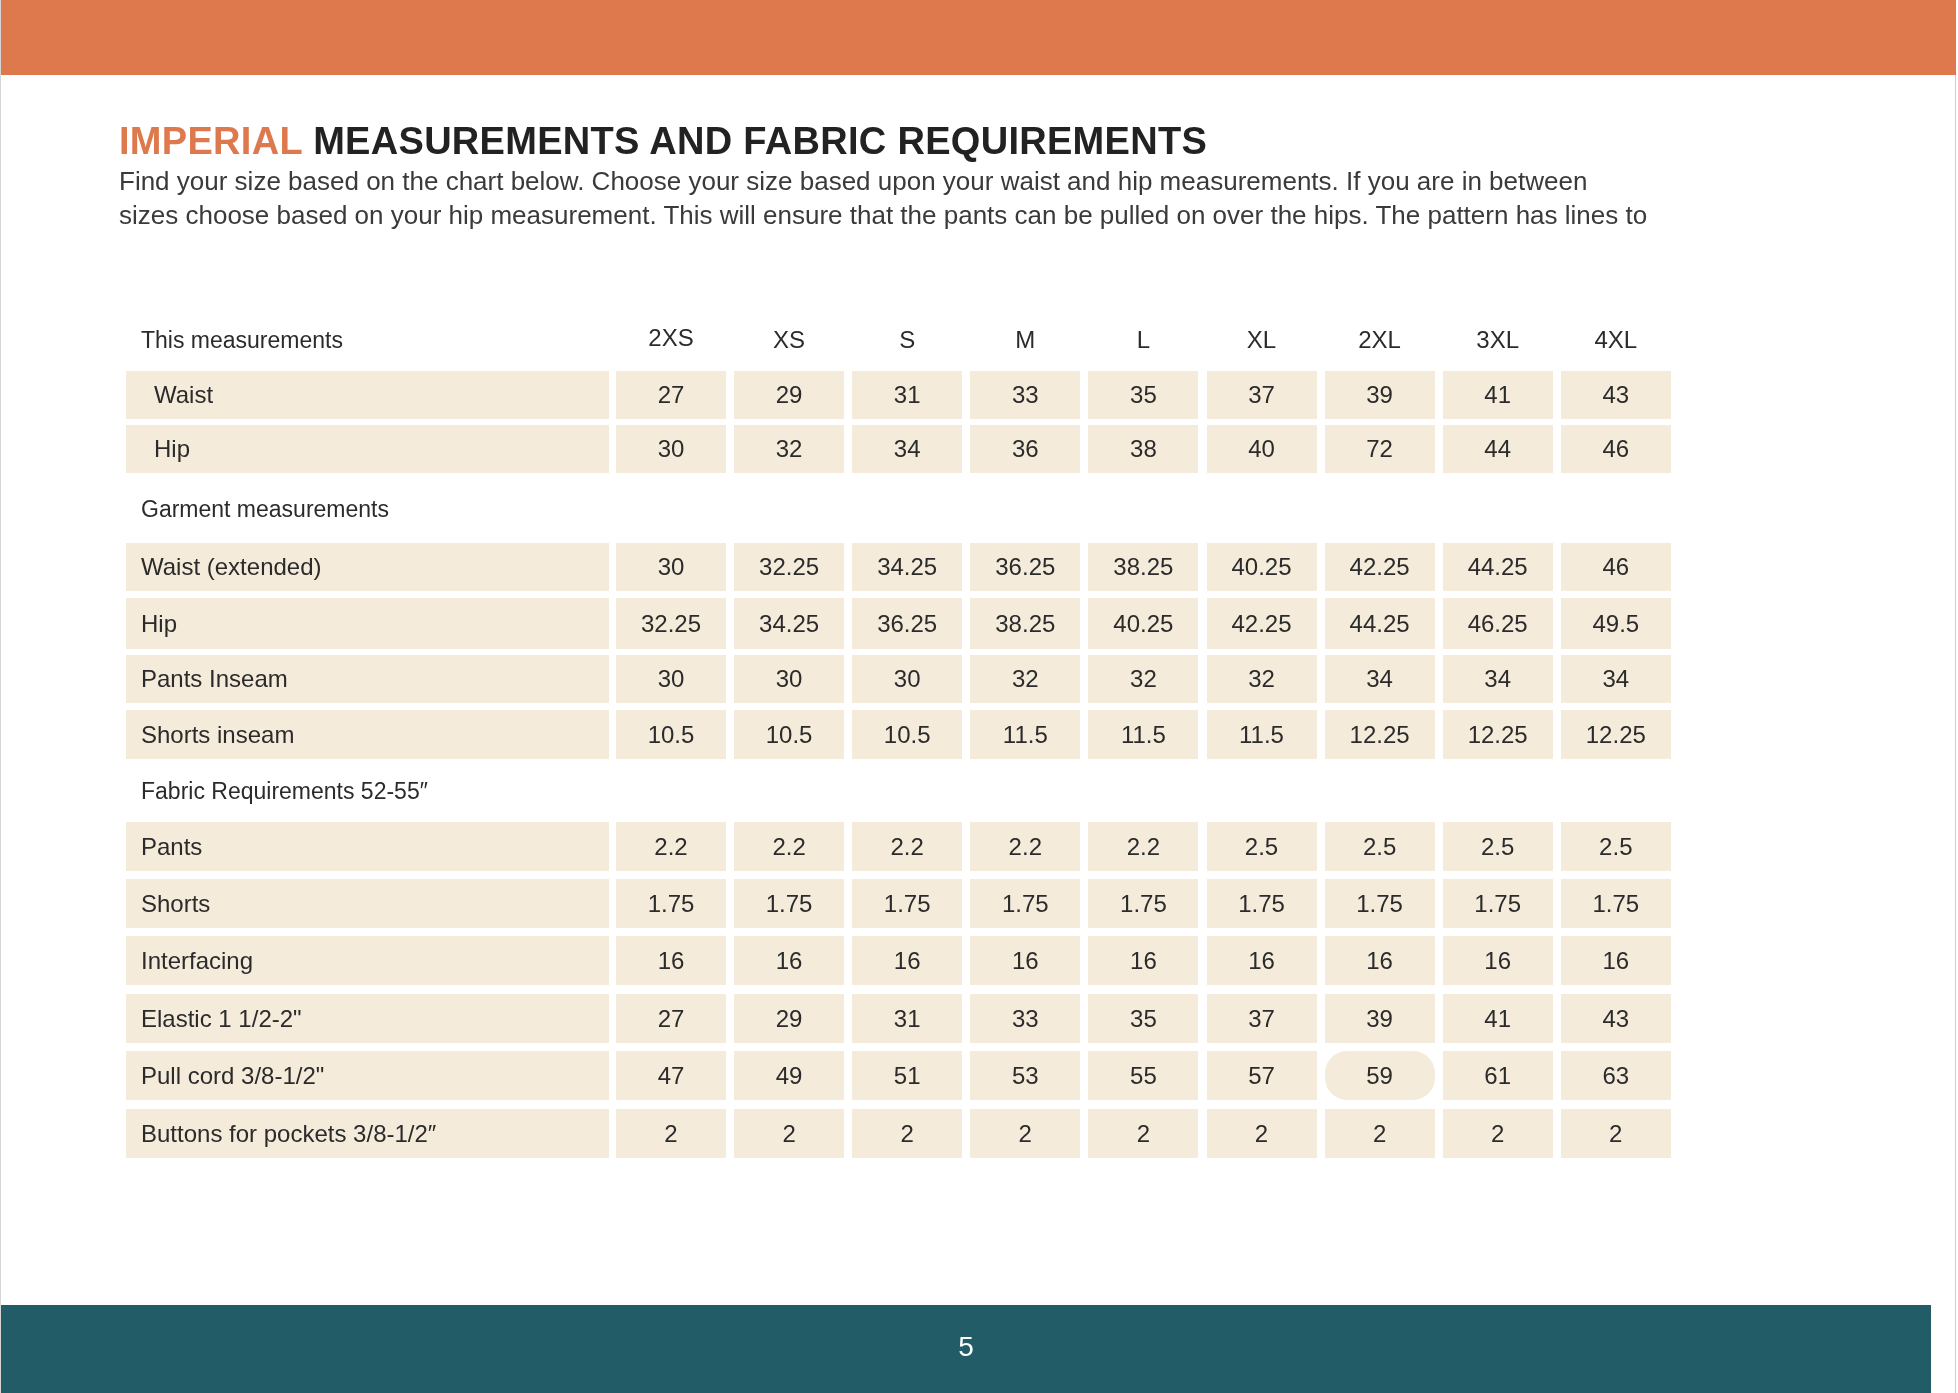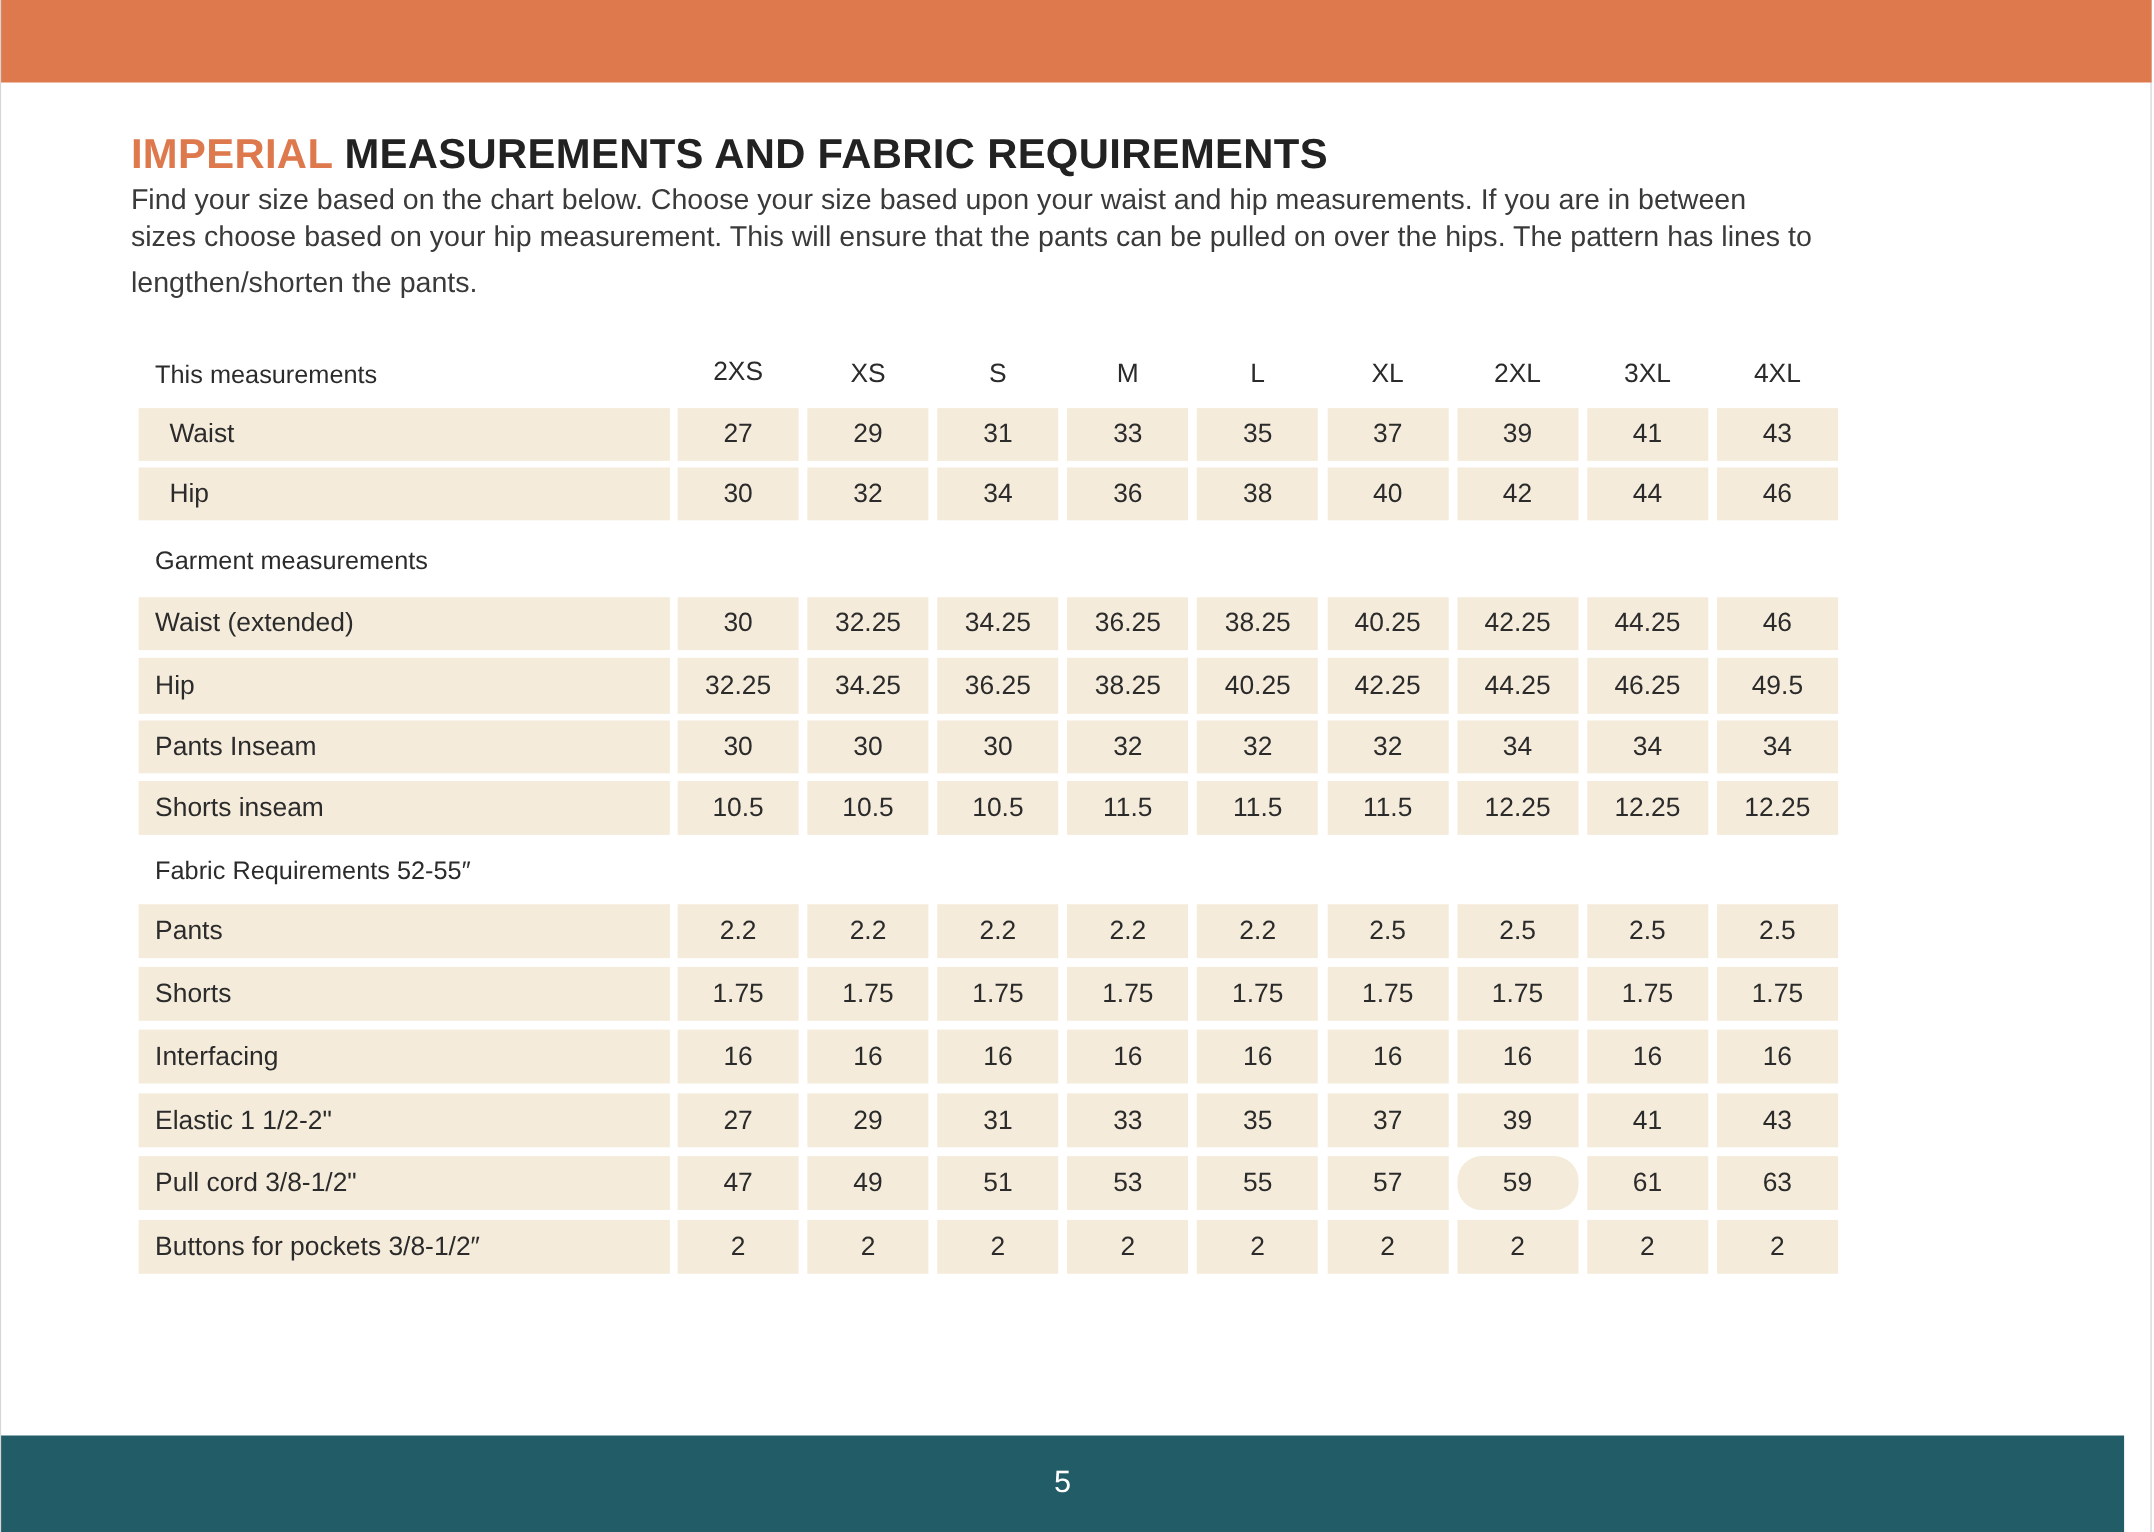--- a/index.html
+++ b/index.html
@@ -49,21 +49,20 @@
 
 <div class="page-border-left"></div>
 <div class="page-border-right"></div>
 <div class="top-bar"></div>
 
 <h1 class="title"><span class="accent">IMPERIAL</span><span> MEASUREMENTS AND FABRIC REQUIREMENTS</span></h1>
 
 <p class="intro">
   <span>Find your size based on the chart below. Choose your size based upon your waist and hip measurements. If you are in between</span>
   <span>sizes choose based on your hip measurement. This will ensure that the pants can be pulled on over the hips. The pattern has lines to</span>
-  <span class="l3">lengthen/shorten the pants.</span>
 </p>
 
 <div class="grid" id="size-table">
     <div class="cell section" style="left: 126px; top: 318px; width: 483px; height: 44px;">This measurements</div>
     <div class="cell head" style="left: 616px; top: 316px; width: 110px; height: 44px;">2XS</div>
     <div class="cell head" style="left: 734.1px; top: 318px; width: 110px; height: 44px;">XS</div>
     <div class="cell head" style="left: 852.2px; top: 318px; width: 110px; height: 44px;">S</div>
     <div class="cell head" style="left: 970.3px; top: 318px; width: 110px; height: 44px;">M</div>
     <div class="cell head" style="left: 1088.4px; top: 318px; width: 110px; height: 44px;">L</div>
     <div class="cell head" style="left: 1206.5px; top: 318px; width: 110px; height: 44px;">XL</div>
@@ -80,21 +79,21 @@
     <div class="cell filled" style="left: 1324.6px; top: 371px; width: 110px; height: 48px;">39</div>
     <div class="cell filled" style="left: 1442.7px; top: 371px; width: 110px; height: 48px;">41</div>
     <div class="cell filled" style="left: 1560.8px; top: 371px; width: 110px; height: 48px;">43</div>
     <div class="cell filled label indent" style="left: 126px; top: 425px; width: 483px; height: 48px;">Hip</div>
     <div class="cell filled" style="left: 616px; top: 425px; width: 110px; height: 48px;">30</div>
     <div class="cell filled" style="left: 734.1px; top: 425px; width: 110px; height: 48px;">32</div>
     <div class="cell filled" style="left: 852.2px; top: 425px; width: 110px; height: 48px;">34</div>
     <div class="cell filled" style="left: 970.3px; top: 425px; width: 110px; height: 48px;">36</div>
     <div class="cell filled" style="left: 1088.4px; top: 425px; width: 110px; height: 48px;">38</div>
     <div class="cell filled" style="left: 1206.5px; top: 425px; width: 110px; height: 48px; text-align: right;">40</div>
-    <div class="cell filled" style="left: 1324.6px; top: 425px; width: 110px; height: 48px;">42</div>
+    <div class="cell filled" style="left: 1324.6px; top: 425px; width: 110px; height: 48px;">72</div>
     <div class="cell filled" style="left: 1442.7px; top: 425px; width: 110px; height: 48px;">44</div>
     <div class="cell filled" style="left: 1560.8px; top: 425px; width: 110px; height: 48px;">46</div>
     <div class="cell section" style="left: 126px; top: 485px; width: 483px; height: 48px; text-align: right;">Garment measurements</div>
     <div class="cell filled label" style="left: 126px; top: 543px; width: 483px; height: 48px;">Waist (extended)</div>
     <div class="cell filled" style="left: 616px; top: 543px; width: 110px; height: 48px;">30</div>
     <div class="cell filled" style="left: 734.1px; top: 543px; width: 110px; height: 48px;">32.25</div>
     <div class="cell filled" style="left: 852.2px; top: 543px; width: 110px; height: 48px;">34.25</div>
     <div class="cell filled" style="left: 970.3px; top: 543px; width: 110px; height: 48px;">36.25</div>
     <div class="cell filled" style="left: 1088.4px; top: 543px; width: 110px; height: 48px;">38.25</div>
     <div class="cell filled" style="left: 1206.5px; top: 543px; width: 110px; height: 48px;">40.25</div>

